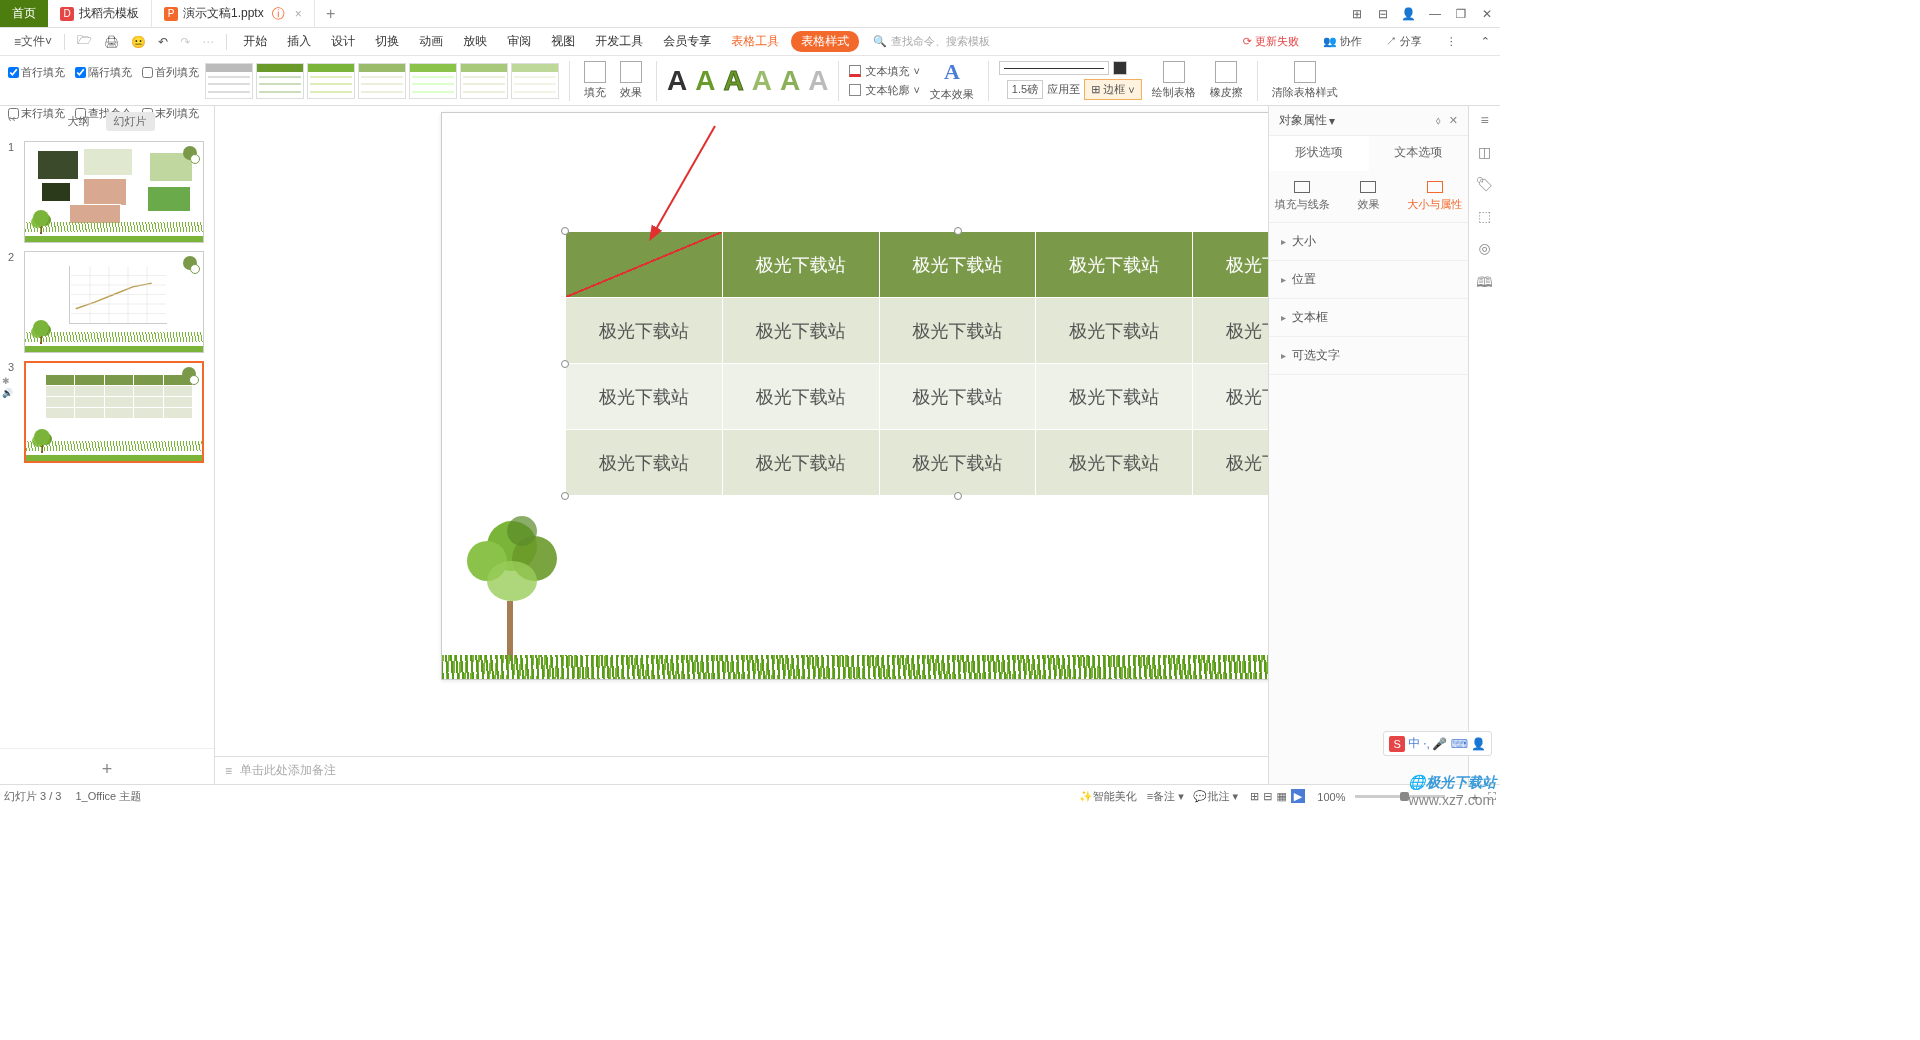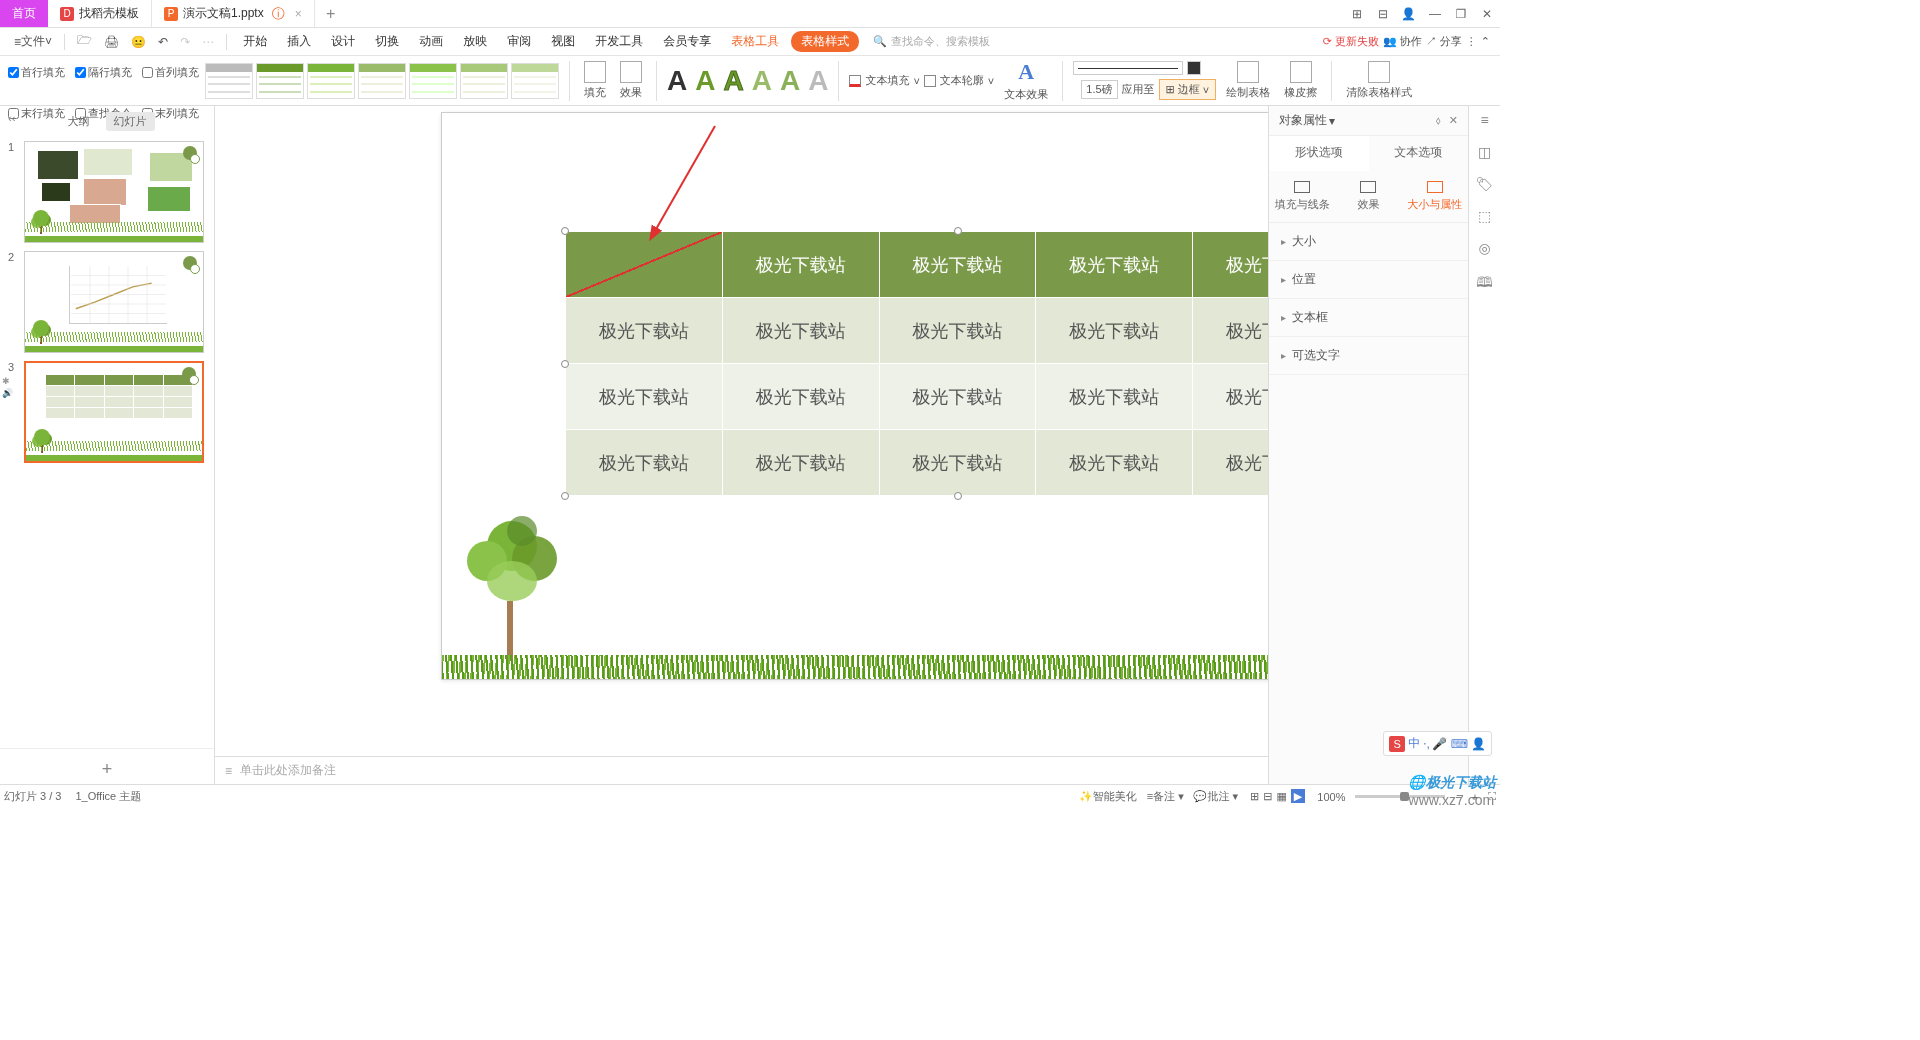--- a/index.html
+++ b/index.html
@@ -1,40 +1,40 @@
 <!DOCTYPE html>
 <html><head>
 <meta charset="utf-8">
 <style>
 * { margin: 0; padding: 0; box-sizing: border-box; font-family: "Microsoft YaHei", sans-serif; }
 body { background: #fff; font-size: 12px; color: #333; overflow: hidden; width: 1500px; height: 812px; position: relative; }
 
 
 .titlebar { height: 28px; background: #fff; display: flex; align-items: stretch; border-bottom: 1px solid #e0e0e0; }
 .titlebar .tab { display: flex; align-items: center; padding: 0 12px; font-size: 12px; }
-.titlebar .tab.home { background: #d946ef; color: #fff; }
+.titlebar .tab.home { background: #4d7c0f; color: #fff; }
 .titlebar .tab .icon-sq { width: 14px; height: 14px; margin-right: 5px; display: inline-flex; align-items: center; justify-content: center; border-radius: 2px; font-size: 10px; color: #fff; }
 .titlebar .tab .icon-sq.red { background: #e64545; }
 .titlebar .tab .icon-sq.orange { background: #f3682b; }
 .titlebar .tab.file { border-right: 1px solid #e6e6e6; }
 .titlebar .tab .warn { color: #f3682b; margin-left: 8px; font-size: 13px; }
 .titlebar .add { width: 32px; display: flex; align-items: center; justify-content: center; color: #888; font-size: 16px; }
 .titlebar .spacer { flex: 1; }
 .titlebar .winctrl { display: flex; align-items: center; }
 .titlebar .winctrl span { width: 26px; text-align: center; color: #666; font-size: 12px; }
 
 
 .quickbar { height: 28px; display: flex; align-items: center; padding: 0 10px; border-bottom: 1px solid #e5e5e5; gap: 4px; }
 .quickbar .btn { padding: 2px 4px; color: #555; font-size: 12px; display: inline-flex; align-items: center; }
 .quickbar .sep { width: 1px; height: 16px; background: #ddd; margin: 0 4px; }
 .quickbar .menutab { padding: 4px 8px; color: #333; }
 .quickbar .menutab.orange { color: #f3682b; }
 .quickbar .menutab.pill { background: #f3682b; color: #fff; border-radius: 10px; padding: 2px 10px; }
 .quickbar .search { margin-left: 10px; color: #aaa; font-size: 11px; display: flex; align-items: center; gap: 4px; }
-.quickbar .right { margin-left: auto; display: flex; align-items: center; gap: 4px; color: #555; font-size: 11px; }
+.quickbar .right { margin-left: auto; display: flex; align-items: center; gap: 24px; color: #555; font-size: 11px; }
 .quickbar .right .fail { color: #e64545; }
 
 
 .ribbon { height: 50px; display: flex; align-items: center; border-bottom: 1px solid #ddd; padding: 0 8px; gap: 6px; background: #fff; }
 .ribbon .cbgroup { display: flex; flex-direction: column; gap: 2px; font-size: 11px; color: #555; }
 .ribbon .cbgroup > div { display: flex; gap: 10px; margin-top: 24px; }
 .ribbon .cbgroup label { display: flex; align-items: center; gap: 2px; }
 .ribbon .cbgroup input { width: 11px; height: 11px; }
 .ribbon .styles { display: flex; gap: 3px; }
 .ribbon .stylesw { width: 48px; height: 36px; border: 1px solid #ddd; display: flex; flex-direction: column; }
@@ -44,21 +44,21 @@
 .ribbon .vsep { width: 1px; height: 40px; background: #e0e0e0; margin: 0 4px; }
 .ribbon .bigbtn { display: flex; flex-direction: column; align-items: center; font-size: 11px; color: #555; padding: 0 4px; gap: 2px; }
 .ribbon .bigbtn .ico { width: 22px; height: 22px; border: 1px solid #aaa; }
 .ribbon .AAs { display: flex; gap: 8px; font-family: serif; font-size: 28px; font-weight: bold; }
 .ribbon .AAs span:nth-child(1) { color: #333; }
 .ribbon .AAs span:nth-child(2) { color: #6a9a2a; }
 .ribbon .AAs span:nth-child(3) { color: #6a9a2a; -webkit-text-stroke: 1px #486b1c; }
 .ribbon .AAs span:nth-child(4) { color: #9abb6a; }
 .ribbon .AAs span:nth-child(5) { color: #8bb05a; }
 .ribbon .AAs span:nth-child(6) { color: #bbb; }
-.ribbon .textopts { display: flex; flex-direction: row; font-size: 11px; color: #555; gap: 4px; }
+.ribbon .textopts { display: flex; flex-direction: column; font-size: 11px; color: #555; gap: 4px; }
 .ribbon .textopts > div { display: flex; align-items: center; gap: 4px; }
 .ribbon .textopts .sq { width: 12px; height: 12px; border: 1px solid #888; }
 .ribbon .borderopts { display: flex; flex-direction: column; gap: 4px; font-size: 11px; color: #555; }
 .ribbon .borderopts .lineprev { width: 110px; height: 14px; border: 1px solid #ccc; display: flex; align-items: center; padding: 0 4px; }
 .ribbon .borderopts .lineprev .l { flex: 1; height: 1px; background: #333; }
 .ribbon .borderopts .row2 { display: flex; gap: 4px; align-items: center; margin-left: 8px; }
 .ribbon .borderopts .sel { border: 1px solid #ccc; padding: 1px 4px; background: #fff; }
 .ribbon .borderopts .bbox { padding: 2px 6px; border: 1px solid #f0b060; background: #fff3e0; display: flex; align-items: center; gap: 3px; }
 
 

